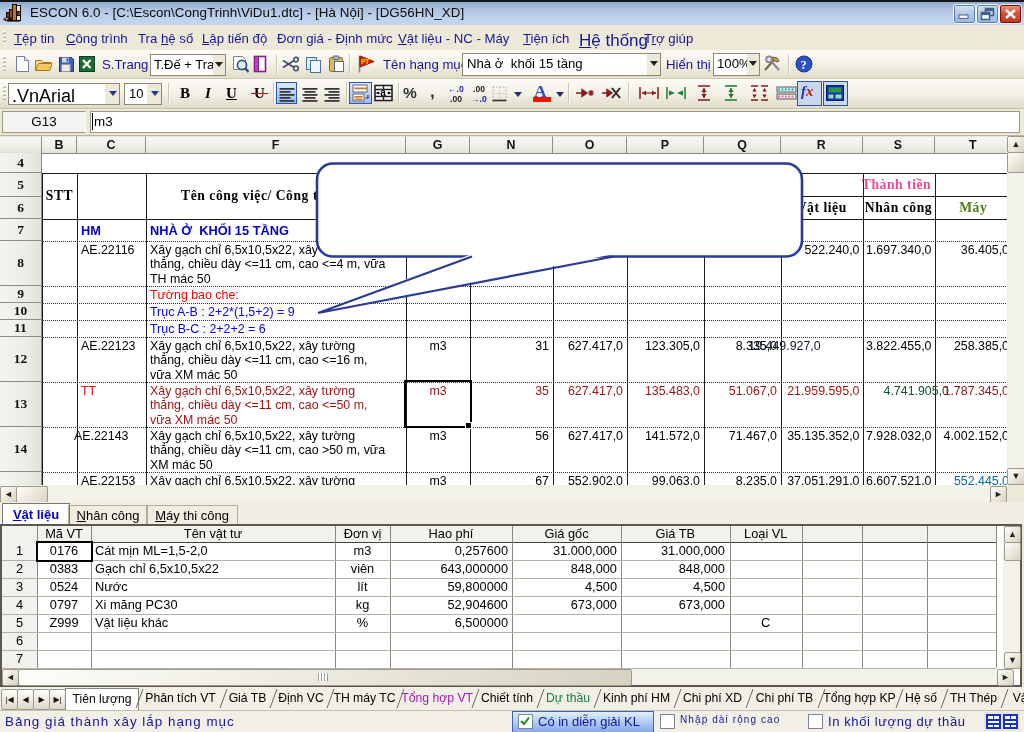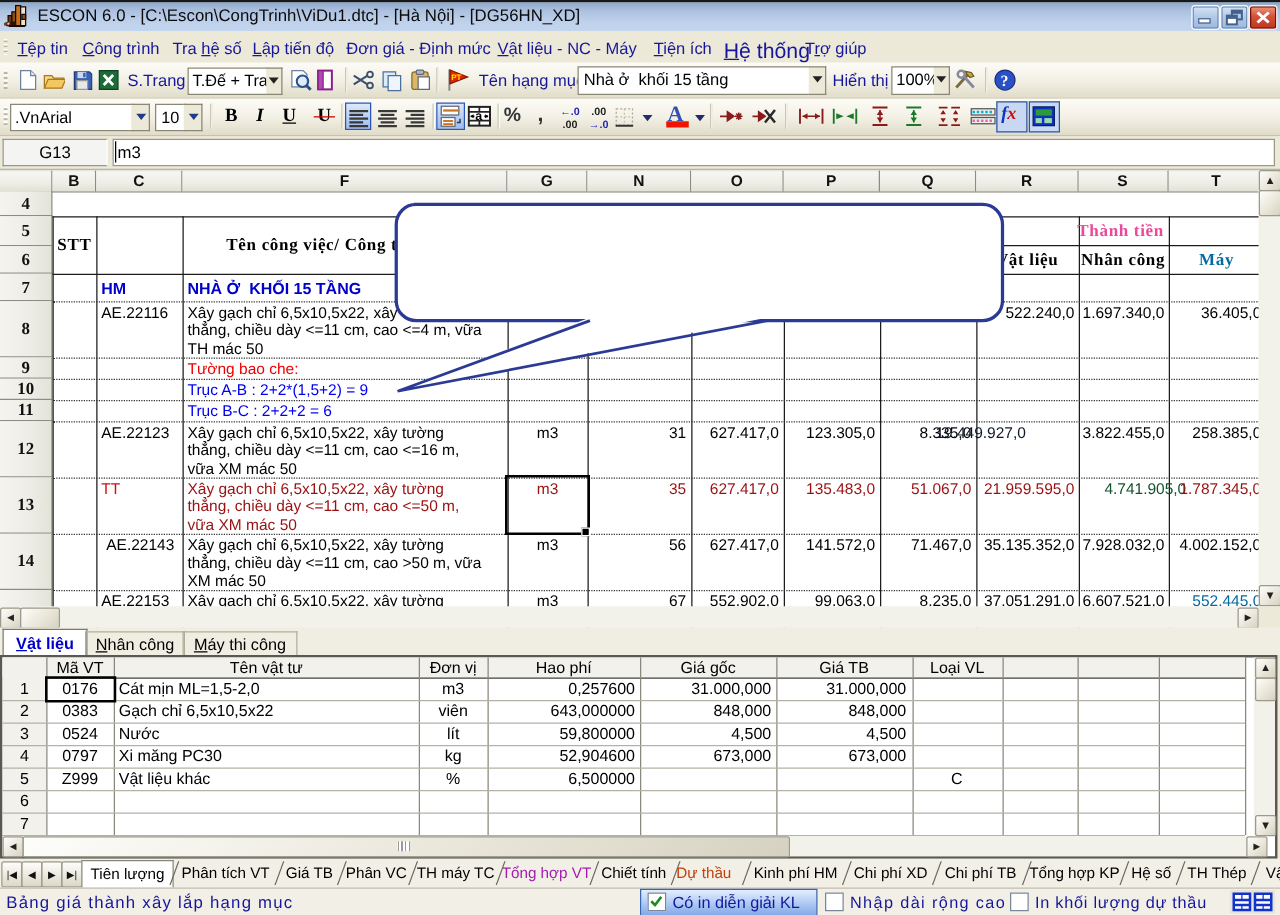--- a/index.html
+++ b/index.html
@@ -125,21 +125,21 @@
     <circle cx="7" cy="5.4" r="2.8" fill="none" stroke="#889" stroke-width="2"></circle>
   </svg>
 <div class="sep" style="left:788px;top:54px;height:20px"></div>
 <svg class="a" style="left:794px;top:54px" width="20" height="20" viewBox="0 0 20 20">
     <circle cx="10" cy="10" r="8" fill="#2a50c8" stroke="#1a307e"></circle>
     <text x="6.4" y="14.6" font-size="12.6" font-weight="bold" fill="#fff" font-family="Liberation Serif">?</text>
   </svg>
 <div class="a" style="left:0;top:79px;width:1024px;height:29px;background:linear-gradient(to bottom,#fcfbf6 0,#f3f1e6 50%,#e0dcc9 100%);border-bottom:1px solid #c6c2ae"></div>
 <div class="a" style="left:3px;top:85px;width:3px;height:16px;background:repeating-linear-gradient(to bottom,#fff 0,#fff 1px,#b8b5a1 2px,#b8b5a1 3px,transparent 3px,transparent 4px)"></div>
 <div class="a" style="left:8px;top:83px;width:97px;height:20px;background:#fff;border:1px solid #8a8775"></div>
-<div class="t" style="left:12px;top:86px;font-size:13px">.VnArial</div>
+<div class="t" style="left:12px;top:86px;font-size:18px">.VnArial</div>
 <div class="a" style="left:105px;top:83px;width:14px;height:20px;background:#ece9d8;border:1px solid #8a8775;border-left:none"></div>
 <div class="a" style="left:109px;top:91px;border:4px solid transparent;border-top:5px solid #203a8c"></div>
 <div class="a" style="left:124px;top:83px;width:23px;height:20px;background:#fff;border:1px solid #8a8775"></div>
 <div class="t" style="left:129px;top:86px;font-size:13px">10</div>
 <div class="a" style="left:147px;top:83px;width:14px;height:20px;background:#ece9d8;border:1px solid #8a8775;border-left:none"></div>
 <div class="a" style="left:151px;top:91px;border:4px solid transparent;border-top:5px solid #203a8c"></div>
 <div class="sep" style="left:168px;top:83px;height:20px"></div>
 <div class="t ser" style="left:180px;top:85px;font-size:15px">B</div>
 <div class="t ser" style="left:205px;top:85px;font-size:15px;font-style:italic">I</div>
 <div class="t ser" style="left:226px;top:85px;font-size:15px;text-decoration:underline">U</div>
@@ -305,21 +305,21 @@
     <div class="dt" style="left:42px;top:184px;width:970px"></div>
     <div class="dt" style="left:42px;top:201px;width:970px"></div>
     <div class="dt" style="left:42px;top:246px;width:970px"></div>
     <div class="dt" style="left:42px;top:291px;width:970px"></div>
     <div class="dt" style="left:42px;top:336px;width:970px"></div>
     <div class="a" style="left:42px;top:37px;width:35px;height:46px;display:flex;align-items:center;justify-content:center;font:bold 13.6px 'Liberation Serif';letter-spacing:0.55px;color:#000;white-space:nowrap">STT</div>
     <div class="a" style="left:146px;top:37px;width:260px;height:46px;display:flex;align-items:center;justify-content:center;font:bold 13.6px 'Liberation Serif';letter-spacing:0.55px;color:#000;white-space:nowrap">Tên công việc/ Công thức tính</div>
     <div class="a" style="left:781px;top:37px;width:231px;height:23px;display:flex;align-items:center;justify-content:center;font:bold 13.6px 'Liberation Serif';letter-spacing:0.55px;color:#ec4899;white-space:nowrap">Thành tiền</div>
     <div class="a" style="left:781px;top:60px;width:81.5px;height:23px;display:flex;align-items:center;justify-content:center;font:bold 13.6px 'Liberation Serif';letter-spacing:0.55px;color:#000;white-space:nowrap">Vật liệu</div>
     <div class="a" style="left:862.5px;top:60px;width:72.0px;height:23px;display:flex;align-items:center;justify-content:center;font:bold 13.6px 'Liberation Serif';letter-spacing:0.55px;color:#000;white-space:nowrap">Nhân công</div>
-    <div class="a" style="left:934.5px;top:60px;width:77.5px;height:23px;display:flex;align-items:center;justify-content:center;font:bold 13.6px 'Liberation Serif';letter-spacing:0.55px;color:#0369a1;white-space:nowrap">Máy</div>
+    <div class="a" style="left:934.5px;top:60px;width:77.5px;height:23px;display:flex;align-items:center;justify-content:center;font:bold 13.6px 'Liberation Serif';letter-spacing:0.55px;color:#4d7c0f;white-space:nowrap">Máy</div>
     <div class="a" style="left:81px;top:87px;font:bold 12.8px 'Liberation Sans';color:#0000cc;white-space:nowrap">HM</div>
     <div class="a" style="left:150px;top:87px;font:bold 12.8px 'Liberation Sans';color:#0000cc;white-space:nowrap">NHÀ Ở&nbsp; KHỐI 15 TẦNG</div>
     <div class="a" style="left:81px;top:107px;font:12.4px 'Liberation Sans';color:#000;white-space:nowrap">AE.22116</div>
     <div class="a" style="left:150px;top:106.5px;font:12.4px 'Liberation Sans';line-height:14.6px;color:#000;white-space:nowrap">Xây gạch chỉ 6,5x10,5x22, xây tường<br>thẳng, chiều dày &lt;=11 cm, cao &lt;=4 m, vữa<br>TH mác 50</div>
     <div class="a" style="left:709.5px;top:107px;width:150px;text-align:right;font:12.4px 'Liberation Sans';color:#000;white-space:nowrap">522.240,0</div>
     <div class="a" style="left:781.5px;top:107px;width:150px;text-align:right;font:12.4px 'Liberation Sans';color:#000;white-space:nowrap">1.697.340,0</div>
     <div class="a" style="left:859px;top:107px;width:150px;text-align:right;font:12.4px 'Liberation Sans';color:#000;white-space:nowrap">36.405,0</div>
     <div class="a" style="left:150px;top:152px;font:12.4px 'Liberation Sans';color:#ee0000;white-space:nowrap">Tường bao che:</div>
     <div class="a" style="left:150px;top:169px;font:12.4px 'Liberation Sans';color:#0000ee;white-space:nowrap">Trục A-B : 2+2*(1,5+2) = 9</div>
     <div class="a" style="left:150px;top:186px;font:12.4px 'Liberation Sans';color:#0000ee;white-space:nowrap">Trục B-C : 2+2+2 = 6</div>
@@ -336,21 +336,21 @@
     <div class="a" style="left:81px;top:248px;font:12.4px 'Liberation Sans';color:#cc1111;white-space:nowrap">TT</div>
     <div class="a" style="left:150px;top:247.5px;font:12.4px 'Liberation Sans';line-height:14.6px;color:#991111;white-space:nowrap">Xây gạch chỉ 6,5x10,5x22, xây tường<br>thẳng, chiều dày &lt;=11 cm, cao &lt;=50 m,<br>vữa XM mác 50</div>
     <div class="a" style="left:406px;top:248px;width:64px;text-align:center;font:12.4px 'Liberation Sans';color:#991111">m3</div>
     <div class="a" style="left:399px;top:248px;width:150px;text-align:right;font:12.4px 'Liberation Sans';color:#991111;white-space:nowrap">35</div>
     <div class="a" style="left:473px;top:248px;width:150px;text-align:right;font:12.4px 'Liberation Sans';color:#991111;white-space:nowrap">627.417,0</div>
     <div class="a" style="left:550px;top:248px;width:150px;text-align:right;font:12.4px 'Liberation Sans';color:#991111;white-space:nowrap">135.483,0</div>
     <div class="a" style="left:627px;top:248px;width:150px;text-align:right;font:12.4px 'Liberation Sans';color:#991111;white-space:nowrap">51.067,0</div>
     <div class="a" style="left:709.5px;top:248px;width:150px;text-align:right;font:12.4px 'Liberation Sans';color:#991111;white-space:nowrap">21.959.595,0</div>
     <div class="a" style="left:799px;top:248px;width:150px;text-align:right;font:12.4px 'Liberation Sans';color:#14532d;white-space:nowrap">4.741.905,0</div>
     <div class="a" style="left:859px;top:248px;width:150px;text-align:right;font:12.4px 'Liberation Sans';color:#991111;white-space:nowrap">1.787.345,0</div>
-    <div class="a" style="left:85px;top:293px;font:12.4px 'Liberation Sans';color:#000;white-space:nowrap">AE.22143</div>
+    <div class="a" style="left:74px;top:293px;font:12.4px 'Liberation Sans';color:#000;white-space:nowrap">AE.22143</div>
     <div class="a" style="left:150px;top:292.5px;font:12.4px 'Liberation Sans';line-height:14.6px;color:#000;white-space:nowrap">Xây gạch chỉ 6,5x10,5x22, xây tường<br>thẳng, chiều dày &lt;=11 cm, cao &gt;50 m, vữa<br>XM mác 50</div>
     <div class="a" style="left:406px;top:293px;width:64px;text-align:center;font:12.4px 'Liberation Sans';color:#000">m3</div>
     <div class="a" style="left:399px;top:293px;width:150px;text-align:right;font:12.4px 'Liberation Sans';color:#000;white-space:nowrap">56</div>
     <div class="a" style="left:473px;top:293px;width:150px;text-align:right;font:12.4px 'Liberation Sans';color:#000;white-space:nowrap">627.417,0</div>
     <div class="a" style="left:550px;top:293px;width:150px;text-align:right;font:12.4px 'Liberation Sans';color:#000;white-space:nowrap">141.572,0</div>
     <div class="a" style="left:627px;top:293px;width:150px;text-align:right;font:12.4px 'Liberation Sans';color:#000;white-space:nowrap">71.467,0</div>
     <div class="a" style="left:709.5px;top:293px;width:150px;text-align:right;font:12.4px 'Liberation Sans';color:#000;white-space:nowrap">35.135.352,0</div>
     <div class="a" style="left:781.5px;top:293px;width:150px;text-align:right;font:12.4px 'Liberation Sans';color:#000;white-space:nowrap">7.928.032,0</div>
     <div class="a" style="left:859px;top:293px;width:150px;text-align:right;font:12.4px 'Liberation Sans';color:#000;white-space:nowrap">4.002.152,0</div>
     <div class="a" style="left:81px;top:338px;font:12.4px 'Liberation Sans';color:#000;white-space:nowrap">AE.22153</div>
@@ -461,25 +461,25 @@
 <div class="a" style="left:318px;top:673px;width:10px;height:8px;background:repeating-linear-gradient(to right,#999 0,#999 1px,#fff 1px,#fff 3px)"></div>
 <div class="a" style="left:997px;top:669px;width:15px;height:15px;background:linear-gradient(135deg,#fdfdfa 0,#e8e5d8 60%,#d6d2c2 100%);border:1px solid #9c9a8a;border-radius:2px;text-align:center;font:9px 'Liberation Sans';line-height:15px;color:#222">►</div>
 <div class="a" style="left:0;top:687px;width:1024px;height:23px;background:#f2f0e6"></div>
 <div class="a" style="left:1px;top:689px;width:15px;height:19px;background:linear-gradient(to bottom,#fdfdfa,#dcd8c8);border:1px solid #9c9a8a;border-radius:2px;text-align:center;font:8px 'Liberation Sans';line-height:19px;color:#111">|◀</div>
 <div class="a" style="left:17px;top:689px;width:15px;height:19px;background:linear-gradient(to bottom,#fdfdfa,#dcd8c8);border:1px solid #9c9a8a;border-radius:2px;text-align:center;font:8px 'Liberation Sans';line-height:19px;color:#111">◀</div>
 <div class="a" style="left:33px;top:689px;width:15px;height:19px;background:linear-gradient(to bottom,#fdfdfa,#dcd8c8);border:1px solid #9c9a8a;border-radius:2px;text-align:center;font:8px 'Liberation Sans';line-height:19px;color:#111">▶</div>
 <div class="a" style="left:49px;top:689px;width:15px;height:19px;background:linear-gradient(to bottom,#fdfdfa,#dcd8c8);border:1px solid #9c9a8a;border-radius:2px;text-align:center;font:8px 'Liberation Sans';line-height:19px;color:#111">▶|</div>
 <div class="a" style="left:65px;top:688px;width:72px;height:21px;background:#fff;border:1px solid #8a887a;border-bottom:1px solid #fff;text-align:center;font:12.2px 'Liberation Sans';line-height:20px;color:#000">Tiên lượng</div>
 <div class="a" style="left:140px;top:689px;width:81px;height:20px;text-align:center;font:12.2px 'Liberation Sans';line-height:19px;color:#000;white-space:nowrap">Phân tích VT</div>
 <div class="a" style="left:224px;top:689px;width:47px;height:20px;text-align:center;font:12.2px 'Liberation Sans';line-height:19px;color:#000;white-space:nowrap">Giá TB</div>
-<div class="a" style="left:274px;top:689px;width:54px;height:20px;text-align:center;font:12.2px 'Liberation Sans';line-height:19px;color:#000;white-space:nowrap">Phân VC</div>
+<div class="a" style="left:274px;top:689px;width:54px;height:20px;text-align:center;font:12.2px 'Liberation Sans';line-height:19px;color:#000;white-space:nowrap">Định VC</div>
 <div class="a" style="left:331px;top:689px;width:67px;height:20px;text-align:center;font:12.2px 'Liberation Sans';line-height:19px;color:#000;white-space:nowrap">TH máy TC</div>
 <div class="a" style="left:401px;top:689px;width:72px;height:20px;text-align:right;font:12.2px 'Liberation Sans';line-height:19px;color:#a21caf;white-space:nowrap">Tổng hợp VT</div>
 <div class="a" style="left:476px;top:689px;width:62px;height:20px;text-align:center;font:12.2px 'Liberation Sans';line-height:19px;color:#000;white-space:nowrap">Chiết tính</div>
-<div class="a" style="left:541px;top:689px;width:54px;height:20px;text-align:left;font:12.2px 'Liberation Sans';line-height:19px;color:#c2410c;white-space:nowrap">Dự thầu</div>
+<div class="a" style="left:541px;top:689px;width:54px;height:20px;text-align:center;font:12.2px 'Liberation Sans';line-height:19px;color:#15803d;white-space:nowrap">Dự thầu</div>
 <div class="a" style="left:598px;top:689px;width:77px;height:20px;text-align:center;font:12.2px 'Liberation Sans';line-height:19px;color:#000;white-space:nowrap">Kinh phí HM</div>
 <div class="a" style="left:678px;top:689px;width:69px;height:20px;text-align:center;font:12.2px 'Liberation Sans';line-height:19px;color:#000;white-space:nowrap">Chi phí XD</div>
 <div class="a" style="left:750px;top:689px;width:69px;height:20px;text-align:center;font:12.2px 'Liberation Sans';line-height:19px;color:#000;white-space:nowrap">Chi phí TB</div>
 <div class="a" style="left:822px;top:689px;width:75px;height:20px;text-align:center;font:12.2px 'Liberation Sans';line-height:19px;color:#000;white-space:nowrap">Tổng hợp KP</div>
 <div class="a" style="left:900px;top:689px;width:42px;height:20px;text-align:center;font:12.2px 'Liberation Sans';line-height:19px;color:#000;white-space:nowrap">Hệ số</div>
 <div class="a" style="left:945px;top:689px;width:57px;height:20px;text-align:center;font:12.2px 'Liberation Sans';line-height:19px;color:#000;white-space:nowrap">TH Thép</div>
 <div class="a" style="left:1006px;top:689px;width:54px;height:20px;text-align:center;font:12.2px 'Liberation Sans';line-height:19px;color:#000;white-space:nowrap">Vật liệu</div>
 <div class="a" style="left:139px;top:689px;width:1.2px;height:19px;background:#6a685c;transform:skewX(-20deg)"></div>
 <div class="a" style="left:222.5px;top:689px;width:1.2px;height:19px;background:#6a685c;transform:skewX(-20deg)"></div>
 <div class="a" style="left:272.5px;top:689px;width:1.2px;height:19px;background:#6a685c;transform:skewX(-20deg)"></div>
@@ -496,21 +496,21 @@
 <div class="a" style="left:1003.5px;top:689px;width:1.2px;height:19px;background:#6a685c;transform:skewX(-20deg)"></div>
 <div class="a" style="left:0;top:710px;width:1024px;height:22px;background:#f2f0e6;border-top:1px solid #c2bfae"></div>
 <div class="t nv" style="left:5px;top:714px;font-size:13.4px;letter-spacing:1px">Bảng giá thành xây lắp hạng mục</div>
 <div class="a" style="left:512px;top:711px;width:140px;height:20px;background:linear-gradient(to bottom,#e2eefe 0,#b6d0f6 45%,#83a9e6 100%);border:1px solid #3a66b0"></div>
 <div class="cb" style="left:518px;top:714px"></div>
 <svg class="a" style="left:519px;top:715px" width="12" height="12" viewBox="0 0 12 12">
     <path d="M2 6 L5 9 L10 2.5" fill="none" stroke="#1c8a1c" stroke-width="2"></path>
   </svg>
 <div class="t nv" style="left:538px;top:714px;font-size:13px">Có in diễn giải KL</div>
 <div class="cb" style="left:660px;top:714px"></div>
-<div class="t nv" style="left:680px;top:714px;font-size:13px;letter-spacing:1.1px">Nhập dài rộng cao</div>
+<div class="t nv" style="left:680px;top:714px;font-size:10px;letter-spacing:1.1px">Nhập dài rộng cao</div>
 <div class="cb" style="left:808px;top:714px"></div>
 <div class="t nv" style="left:828px;top:714px;font-size:13px;letter-spacing:0.6px">In khối lượng dự thầu</div>
 <svg class="a" style="left:984px;top:712px" width="36" height="19" viewBox="0 0 36 19">
 <rect x="0" y="0" width="36" height="19" fill="#e8e5d8"></rect>
 <g fill="#1133cc">
 <rect x="2" y="2" width="15" height="15"></rect>
       <rect x="19" y="2" width="15" height="15"></rect>
 </g>
 <g fill="#fff">
 <rect x="4" y="4" width="5" height="3"></rect>

